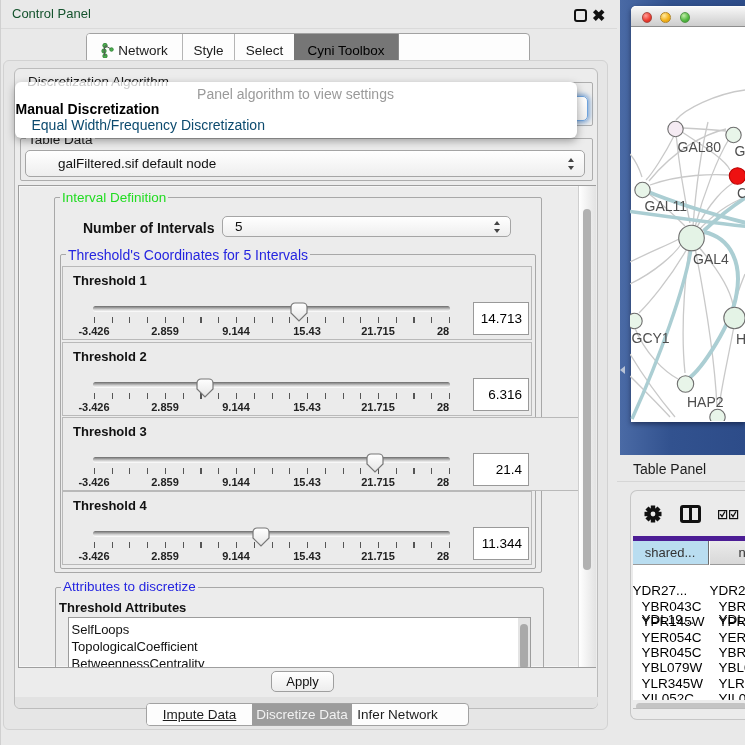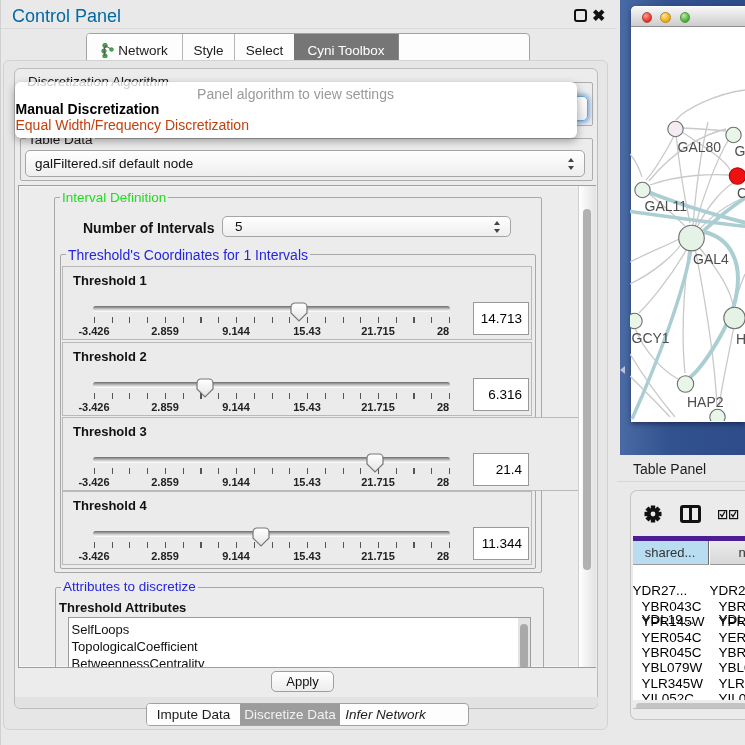--- a/index.html
+++ b/index.html
@@ -6,21 +6,21 @@
   html,body { width:745px; height:745px; overflow:hidden; }
   body { font-family:"Liberation Sans", sans-serif; background:#e9e9e9; position:relative; }
   .abs { position:absolute; }
 </style>
 </head>
 <body>
 
 <div class="abs" id="leftwin" style="left:0;top:0;width:617px;height:745px;background:#e9e9e9;border-left:1px solid #d0d0d0;">
 
   <div class="abs" style="left:0;top:0;width:617px;height:29px;background:#e9e9e9;border-bottom:1px solid #dadada;">
-    <div class="abs" style="left:11px;top:6px;font-size:18px;color:#0369a1;">Control Panel</div>
+    <div class="abs" style="left:11px;top:6px;font-size:13px;color:#14532d;">Control Panel</div>
     <div class="abs" style="left:573px;top:9px;width:13px;height:13px;border:2px solid #111;border-radius:3px;"></div>
     <div class="abs" style="left:591px;top:6px;font-size:16px;font-weight:bold;color:#111;">✖</div>
   </div>
 
   <div class="abs" id="toptabs" style="left:85px;top:33px;width:444px;height:34px;background:#fdfdfd;border:1px solid #a2a2a2;border-radius:4px;overflow:hidden;display:flex;">
     <div class="seg" style="width:95px;"><svg width="13" height="15" viewBox="0 0 13 15" style="margin-right:4px;">
           <circle cx="4" cy="2.5" r="2.2" fill="#4caf50" stroke="#2e7d32" stroke-width="0.8"></circle>
           <circle cx="3" cy="8" r="2.2" fill="#4caf50" stroke="#2e7d32" stroke-width="0.8"></circle>
           <circle cx="4" cy="13" r="2.2" fill="#4caf50" stroke="#2e7d32" stroke-width="0.8"></circle>
           <line x1="4" y1="3" x2="3" y2="8" stroke="#555" stroke-width="1"></line>
@@ -38,37 +38,37 @@
   <div class="abs" style="left:13px;top:68px;width:584px;height:641px;background:#ececec;border:1px solid #bcbcbc;border-radius:6px;"></div>
 
   <div class="abs" style="left:19px;top:82px;width:573px;height:44px;border:1px solid #adadad;border-radius:2px;"></div>
   <div class="abs" style="left:25px;top:73.5px;font-size:13.5px;color:#1a1a1a;background:transparent;padding:0 2px;">Discretization Algorithm</div>
 
   <div class="abs" style="left:500px;top:96px;width:87px;height:25px;border-radius:5px;background:linear-gradient(#ffffff,#eeeeee);border:1.5px solid #6fa3dc;box-shadow:0 0 4px 2px rgba(70,130,200,0.6);"></div>
 
   <div class="abs" style="left:19px;top:138px;width:573px;height:43px;border:1px solid #adadad;border-radius:2px;"></div>
   <div class="abs" style="left:25px;top:132px;font-size:13.5px;color:#1a1a1a;background:#ececec;padding:0 2px;">Table Data</div>
   <div class="abs combo" style="left:24px;top:150px;width:560px;height:27px;">
-    <span style="margin-left:9px;">galFiltered.sif default node</span>
+    <span style="margin-left:32px;">galFiltered.sif default node</span>
     <span class="updown"></span>
   </div>
 
   <div class="abs" style="left:17px;top:185px;width:578px;height:483px;border:1px solid #9e9e9e;background:#ececec;overflow:hidden;box-shadow:inset 1px 1px 0 #f6f6f6, inset -1px -1px 0 #f6f6f6;">
 
     <div class="abs" style="left:35px;top:11px;width:488px;height:376px;border:1px solid #a8a8a8;border-radius:2px;"></div>
     <div class="abs" style="left:41px;top:4px;font-size:13.5px;color:#21dc21;background:#ececec;padding:0 2px;">Interval Definition</div>
 
     <div class="abs" style="left:64px;top:34px;font-size:14px;font-weight:bold;color:#111;">Number of Intervals</div>
     <div class="abs combo" style="left:203px;top:30px;width:289px;height:21px;">
       <span style="margin-left:12px;">5</span>
       <span class="updown"></span>
     </div>
 
     <div class="abs" style="left:41px;top:68px;width:476px;height:315px;border:1px solid #a8a8a8;border-radius:2px;"></div>
-    <div class="abs" style="left:47px;top:61px;font-size:14px;color:#2525e0;background:#ececec;padding:0 2px;">Threshold's Coordinates for 1 Intervals</div>
+    <div class="abs" style="left:47px;top:61px;font-size:14px;color:#2525e0;background:#ececec;padding:0 2px;">Threshold's Coordinates for 5 Intervals</div>
 
     <div id="thresholds">
         <div class="abs" style="left:43px;top:80px;width:470px;height:74px;background:#ebebeb;border:1px solid #b9b9b9;">
           <div class="abs" style="left:10px;top:6px;font-size:13px;font-weight:bold;color:#111;">Threshold 1</div>
           <div class="abs" style="left:30px;top:39px;width:357px;height:5px;border-radius:3px;background:linear-gradient(#6a6a6a,#9e9e9e 35%,#d9d9d9 75%,#efefef);box-shadow:0 1px 0 #f8f8f8;"></div>
           <div class="abs" style="left:30.5px;top:50px;width:356px;height:6px;background:repeating-linear-gradient(90deg,#555 0,#555 1px,transparent 1px,transparent 17.75px);"></div>
           <div class="abs" style="left:6px;top:57.5px;width:50px;text-align:center;font-size:11px;font-weight:bold;color:#222;">-3.426</div>
           <div class="abs" style="left:77px;top:57.5px;width:50px;text-align:center;font-size:11px;font-weight:bold;color:#222;">2.859</div>
           <div class="abs" style="left:148px;top:57.5px;width:50px;text-align:center;font-size:11px;font-weight:bold;color:#222;">9.144</div>
           <div class="abs" style="left:219px;top:57.5px;width:50px;text-align:center;font-size:11px;font-weight:bold;color:#222;">15.43</div>
@@ -164,23 +164,23 @@
     </div>
   </div>
 
   <div class="abs" style="left:577px;top:186px;width:18px;height:481px;background:linear-gradient(90deg,#ffffff,#e3e3e3);border-left:1px solid #cfcfcf;"></div>
   <div class="abs" style="left:582px;top:209px;width:8px;height:361px;background:#b1b1b1;border-radius:4px;"></div>
 
   <div class="abs" style="left:14px;top:697px;width:583px;height:11px;background:#e2e2e2;border-radius:0 0 6px 6px;"></div>
   <div class="abs" style="left:270px;top:671px;width:63px;height:21px;background:linear-gradient(#ffffff,#ededed);border:1px solid #9f9f9f;border-radius:5px;text-align:center;font-size:13px;color:#111;line-height:19px;">Apply</div>
 
   <div class="abs" id="bottabs" style="left:145px;top:703px;width:323px;height:23px;background:#fdfdfd;border:1px solid #a2a2a2;border-radius:4px;overflow:hidden;display:flex;">
-    <div class="seg" style="width:93px;">Impute Data</div>
+    <div class="seg" style="width:105px;text-decoration:underline;">Impute Data</div>
     <div class="seg sel2" style="width:100px;border-left:none;">Discretize Data</div>
-    <div class="seg" style="width:91px;border-left:none;font-style:italic;">Infer Network</div>
+    <div class="seg" style="width:91px;border-left:none;">Infer Network</div>
   </div>
 </div>
 
 <div class="abs" id="rightarea" style="left:617px;top:0;width:128px;height:745px;background:#e9e9e9;">
 
   <div class="abs" style="left:3px;top:0;width:125px;height:455px;background:linear-gradient(90deg,#4a6aa5,#32528f 40%,#2d4c89);"></div>
 
   <div class="abs" style="left:3px;top:366px;width:0;height:0;border-top:4px solid transparent;border-bottom:4px solid transparent;border-right:5px solid #b9c4d6;"></div>
 
   <div class="abs" style="left:14px;top:6px;width:114px;height:415.5px;box-shadow:0 2px 5px rgba(0,0,20,0.45);background:#fff;border-radius:5px 0 0 0;">
@@ -296,26 +296,26 @@
       <div class="abs" style="left:0;top:158.5px;width:114px;height:14px;background:#ececec;"></div>
       <div class="abs" style="left:3px;top:161.5px;width:111px;height:7.5px;background:#c4c4c4;border-radius:4px;"></div>
     </div>
   </div>
 </div>
 
 <div class="abs" id="popup" style="left:14.5px;top:82px;width:562.5px;height:56px;background:#ffffff;border-radius:6px;box-shadow:0 3px 8px rgba(0,0,0,0.35);overflow:hidden;">
     <div class="abs" style="left:10.5px;top:-8.5px;font-size:13.5px;color:#c9c9c9;padding:0 2px;">Discretization Algorithm</div>
   <div class="abs" style="left:0;top:4px;width:562px;text-align:center;font-size:14px;color:#9a9a9a;">Panel algorithm to view settings</div>
   <div class="abs" style="left:1px;top:19px;font-size:14px;font-weight:bold;color:#000;">Manual Discretization</div>
-  <div class="abs" style="left:1px;top:35px;font-size:14px;color:#c2410c;">Equal Width/Frequency Discretization</div>
+  <div class="abs" style="left:17px;top:35px;font-size:14px;color:#0c4a6e;">Equal Width/Frequency Discretization</div>
 </div>
 
 <style>
   .seg { height:100%; display:flex; align-items:center; justify-content:center; font-size:13.5px; color:#1c1c1c; border-left:1px solid #b5b5b5; background:#fdfdfd; }
   #toptabs .seg:first-child, #bottabs .seg:first-child { border-left:none; }
-  .seg.sel { background:#767676; color:#ffffff; }
+  .seg.sel { background:#767676; color:#000000; }
   .seg.sel2 { background:#9c9c9c; color:#f2f2f2; }
   .combo { background:linear-gradient(#ffffff,#eeeeee); border:1px solid #a5a5a5; border-radius:5px; font-size:13.5px; color:#111; display:flex; align-items:center; }
   .updown { position:absolute; right:9px; top:50%; width:7px; height:12px; transform:translateY(-50%); }
   .updown::before { content:""; position:absolute; left:0; top:0; border-left:3.5px solid transparent; border-right:3.5px solid transparent; border-bottom:4.5px solid #444; }
   .updown::after { content:""; position:absolute; left:0; bottom:0; border-left:3.5px solid transparent; border-right:3.5px solid transparent; border-top:4.5px solid #444; }
   .light { position:absolute; top:5px; width:10.5px; height:10.5px; border-radius:50%; border:0.5px solid; }
 </style>
 
 </body></html>

